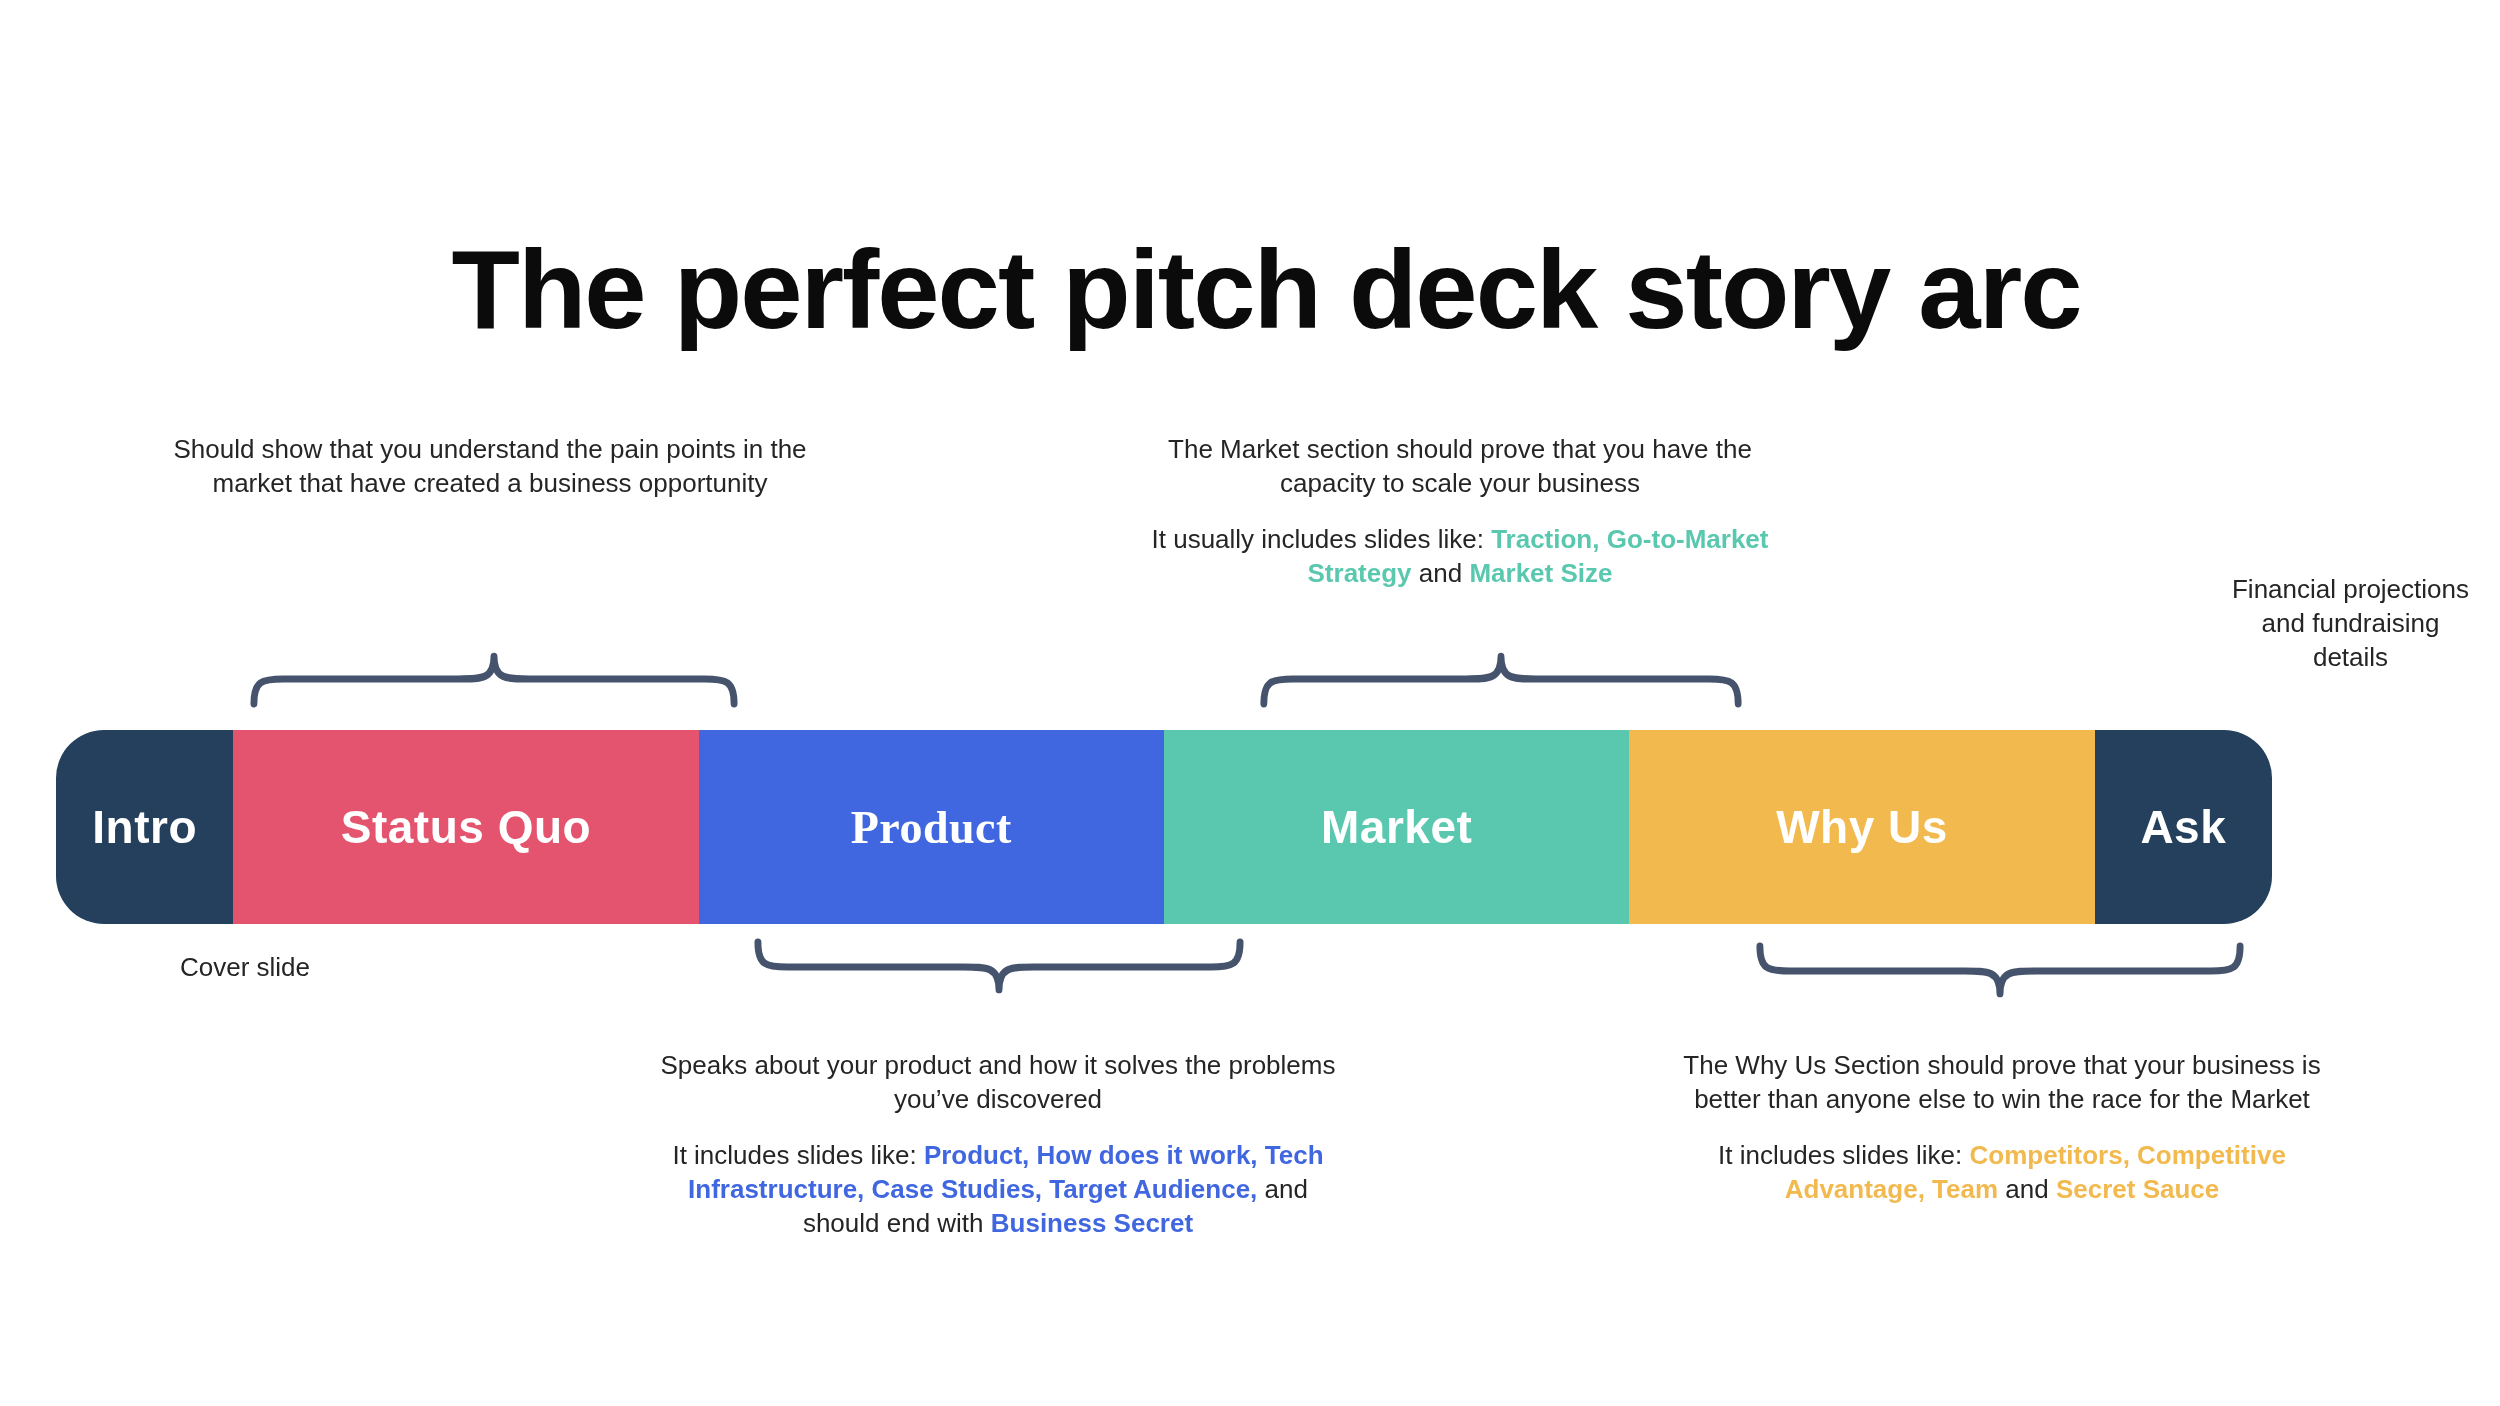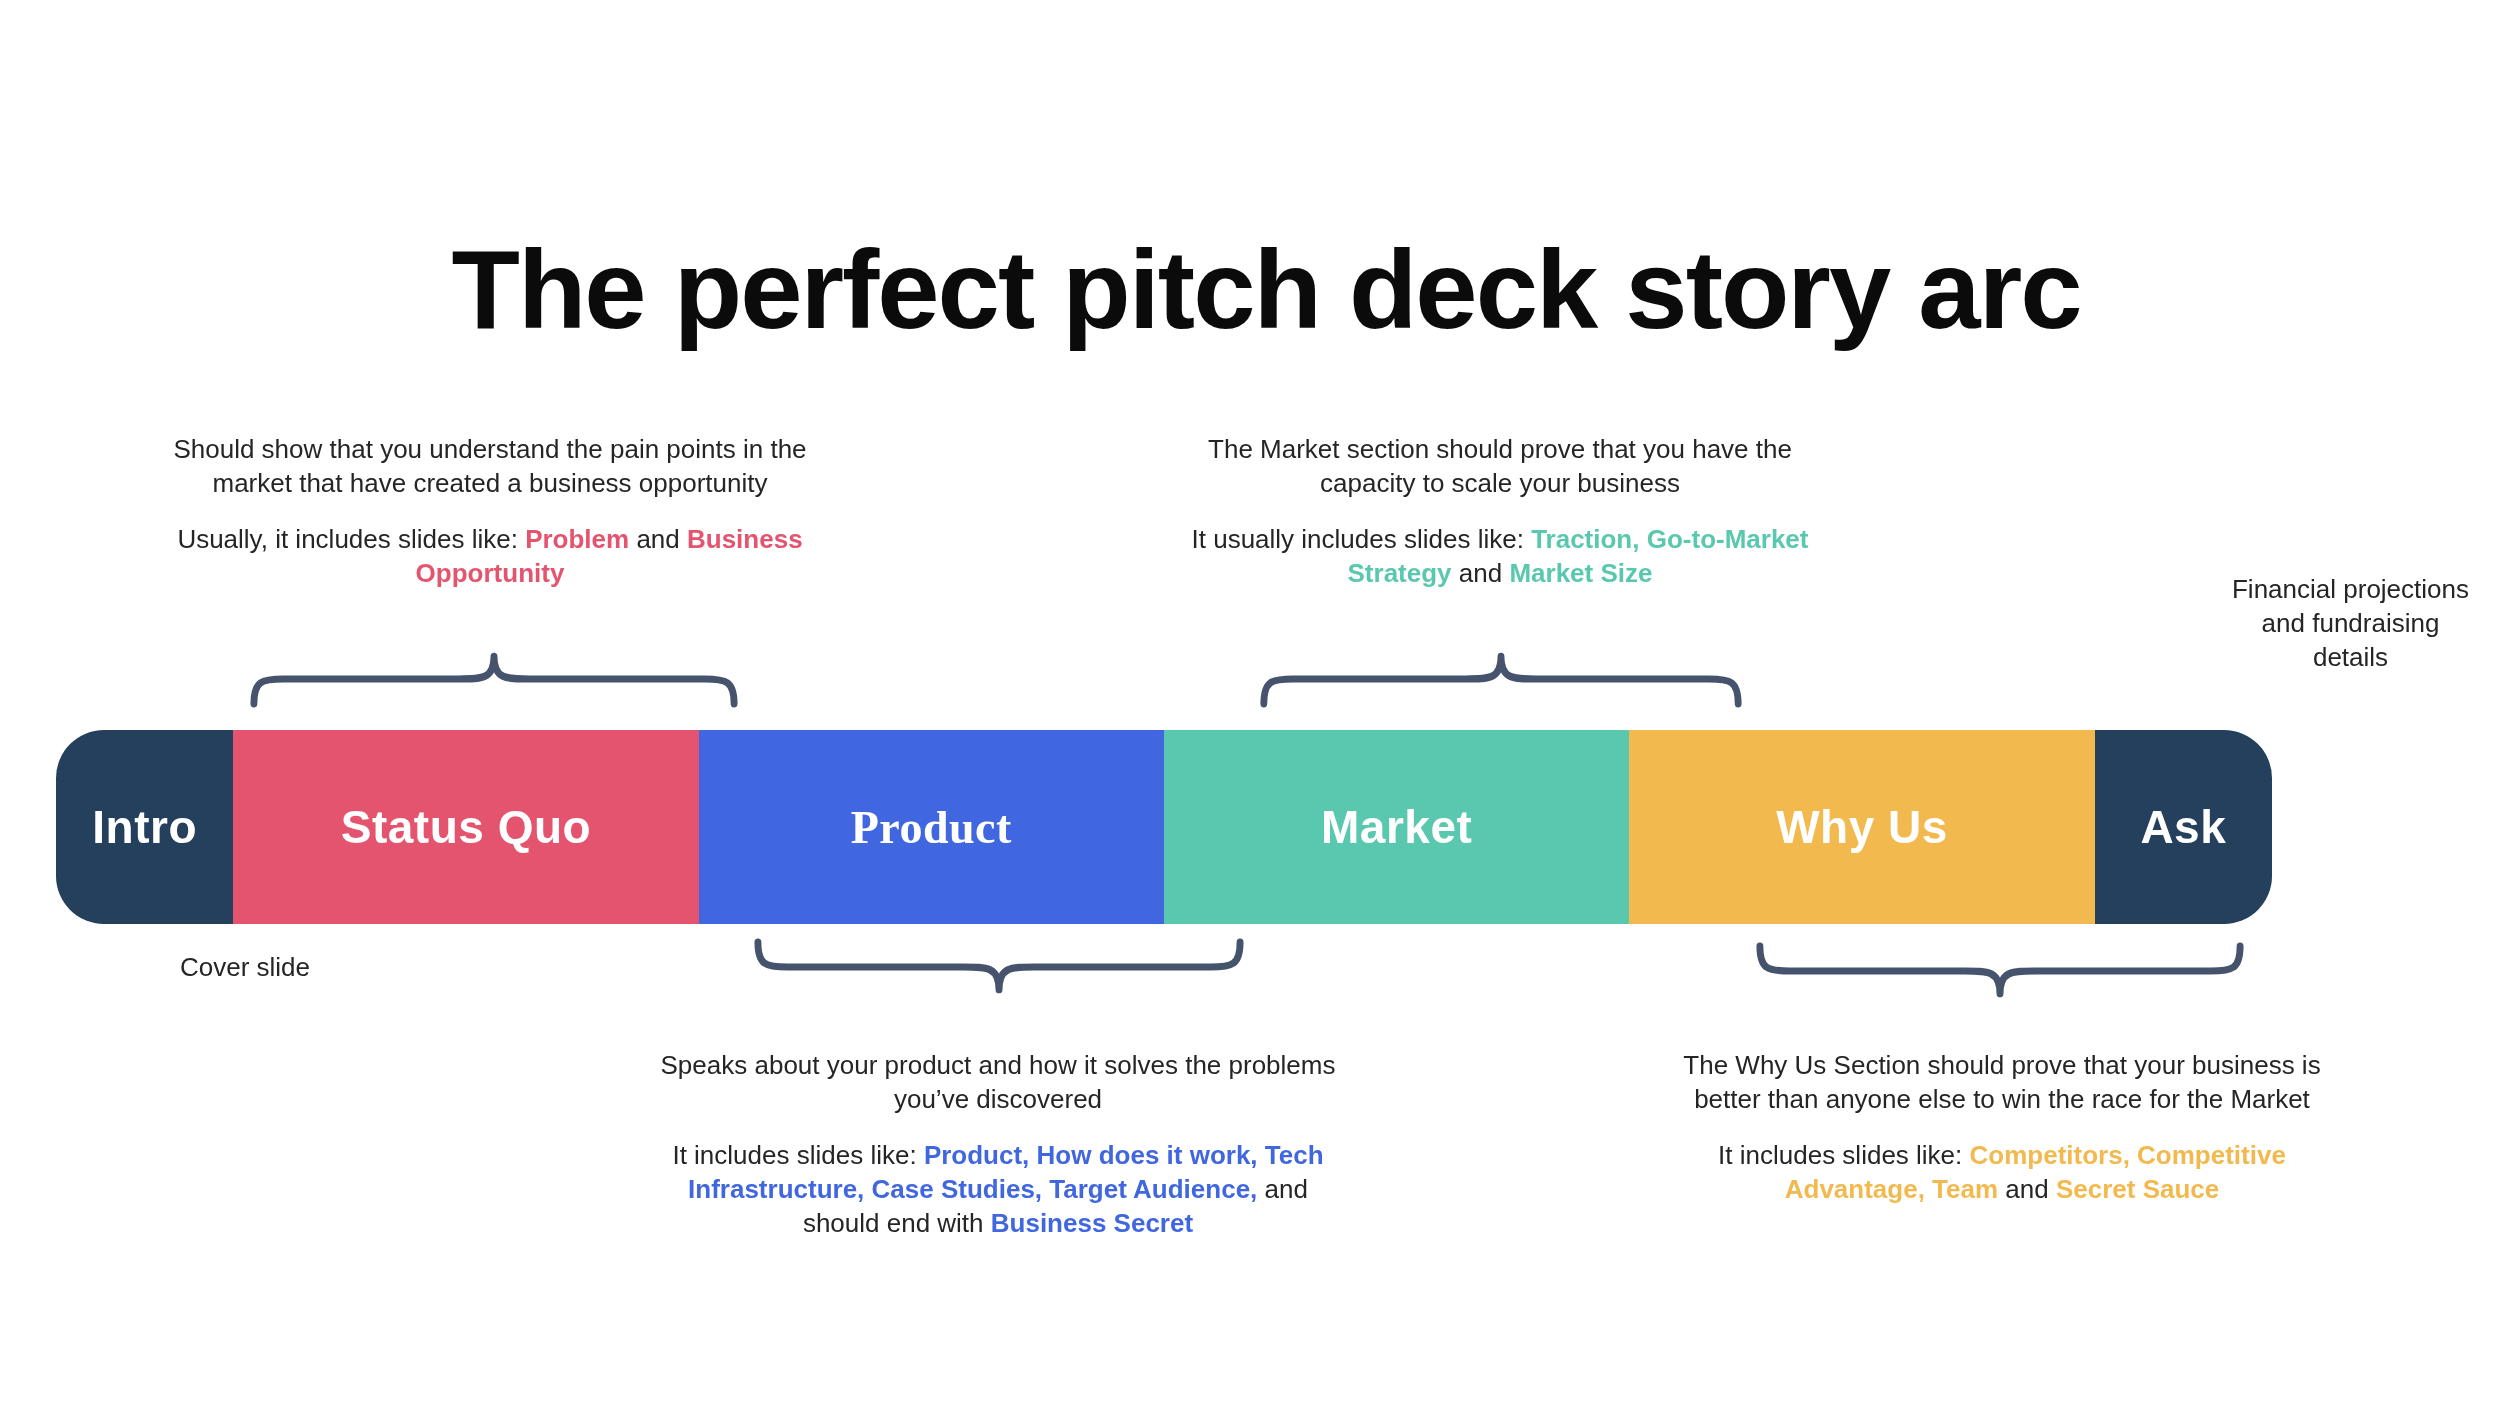--- a/index.html
+++ b/index.html
@@ -30,42 +30,41 @@
   .brace-sq{left:248px;top:648px;width:492px;height:62px;}
   .brace-market{left:1258px;top:648px;width:486px;height:62px;}
   .brace-product{left:752px;top:936px;width:494px;height:62px;}
   .brace-whyus{left:1754px;top:940px;width:492px;height:62px;}
 
   
   .note{position:absolute;text-align:center;font-size:26px;line-height:34px;color:var(--text);}
   .note p{margin:0 0 22px 0;}
   .note p:last-child{margin-bottom:0;}
   .note-sq{left:140px;top:432px;width:700px;}
-  .note-market{left:1190px;top:432px;width:620px;}
+  .note-market{left:1150px;top:432px;width:620px;}
   .note-ask{left:2228px;top:572px;width:245px;}
   .note-cover{left:85px;top:950px;width:320px;text-align:center;}
   .note-product{left:658px;top:1048px;width:680px;}
   .note-whyus{left:1662px;top:1048px;width:680px;}
 
   .hl{font-weight:700;}
   .hl-pink{color:var(--pink);}
   .hl-blue{color:var(--blue);}
   .hl-teal{color:var(--teal);}
   .hl-yellow{color:var(--yellow);}
 </style>
 </head>
 <body>
 
 <div class="page">
 
   <h1 class="title">The perfect pitch deck story arc</h1>
 
   <div class="note note-sq">
     <p>Should show that you understand the pain points in the market that have created a business opportunity</p>
-    <p><span>Usually, it includes slides like: </span><span class="hl hl-pink">Problem</span><span> and </span><span class="hl hl-pink">Business Opportunity</span></p>
   </div>
 
   <div class="note note-market">
     <p>The Market section should prove that you have the capacity to scale your business</p>
     <p><span>It usually includes slides like: </span><span class="hl hl-teal">Traction, Go-to-Market Strategy</span><span> and </span><span class="hl hl-teal">Market Size</span></p>
   </div>
 
   <div class="note note-ask">Financial projections and fundraising details</div>
 
   <div class="brace up brace-sq">

